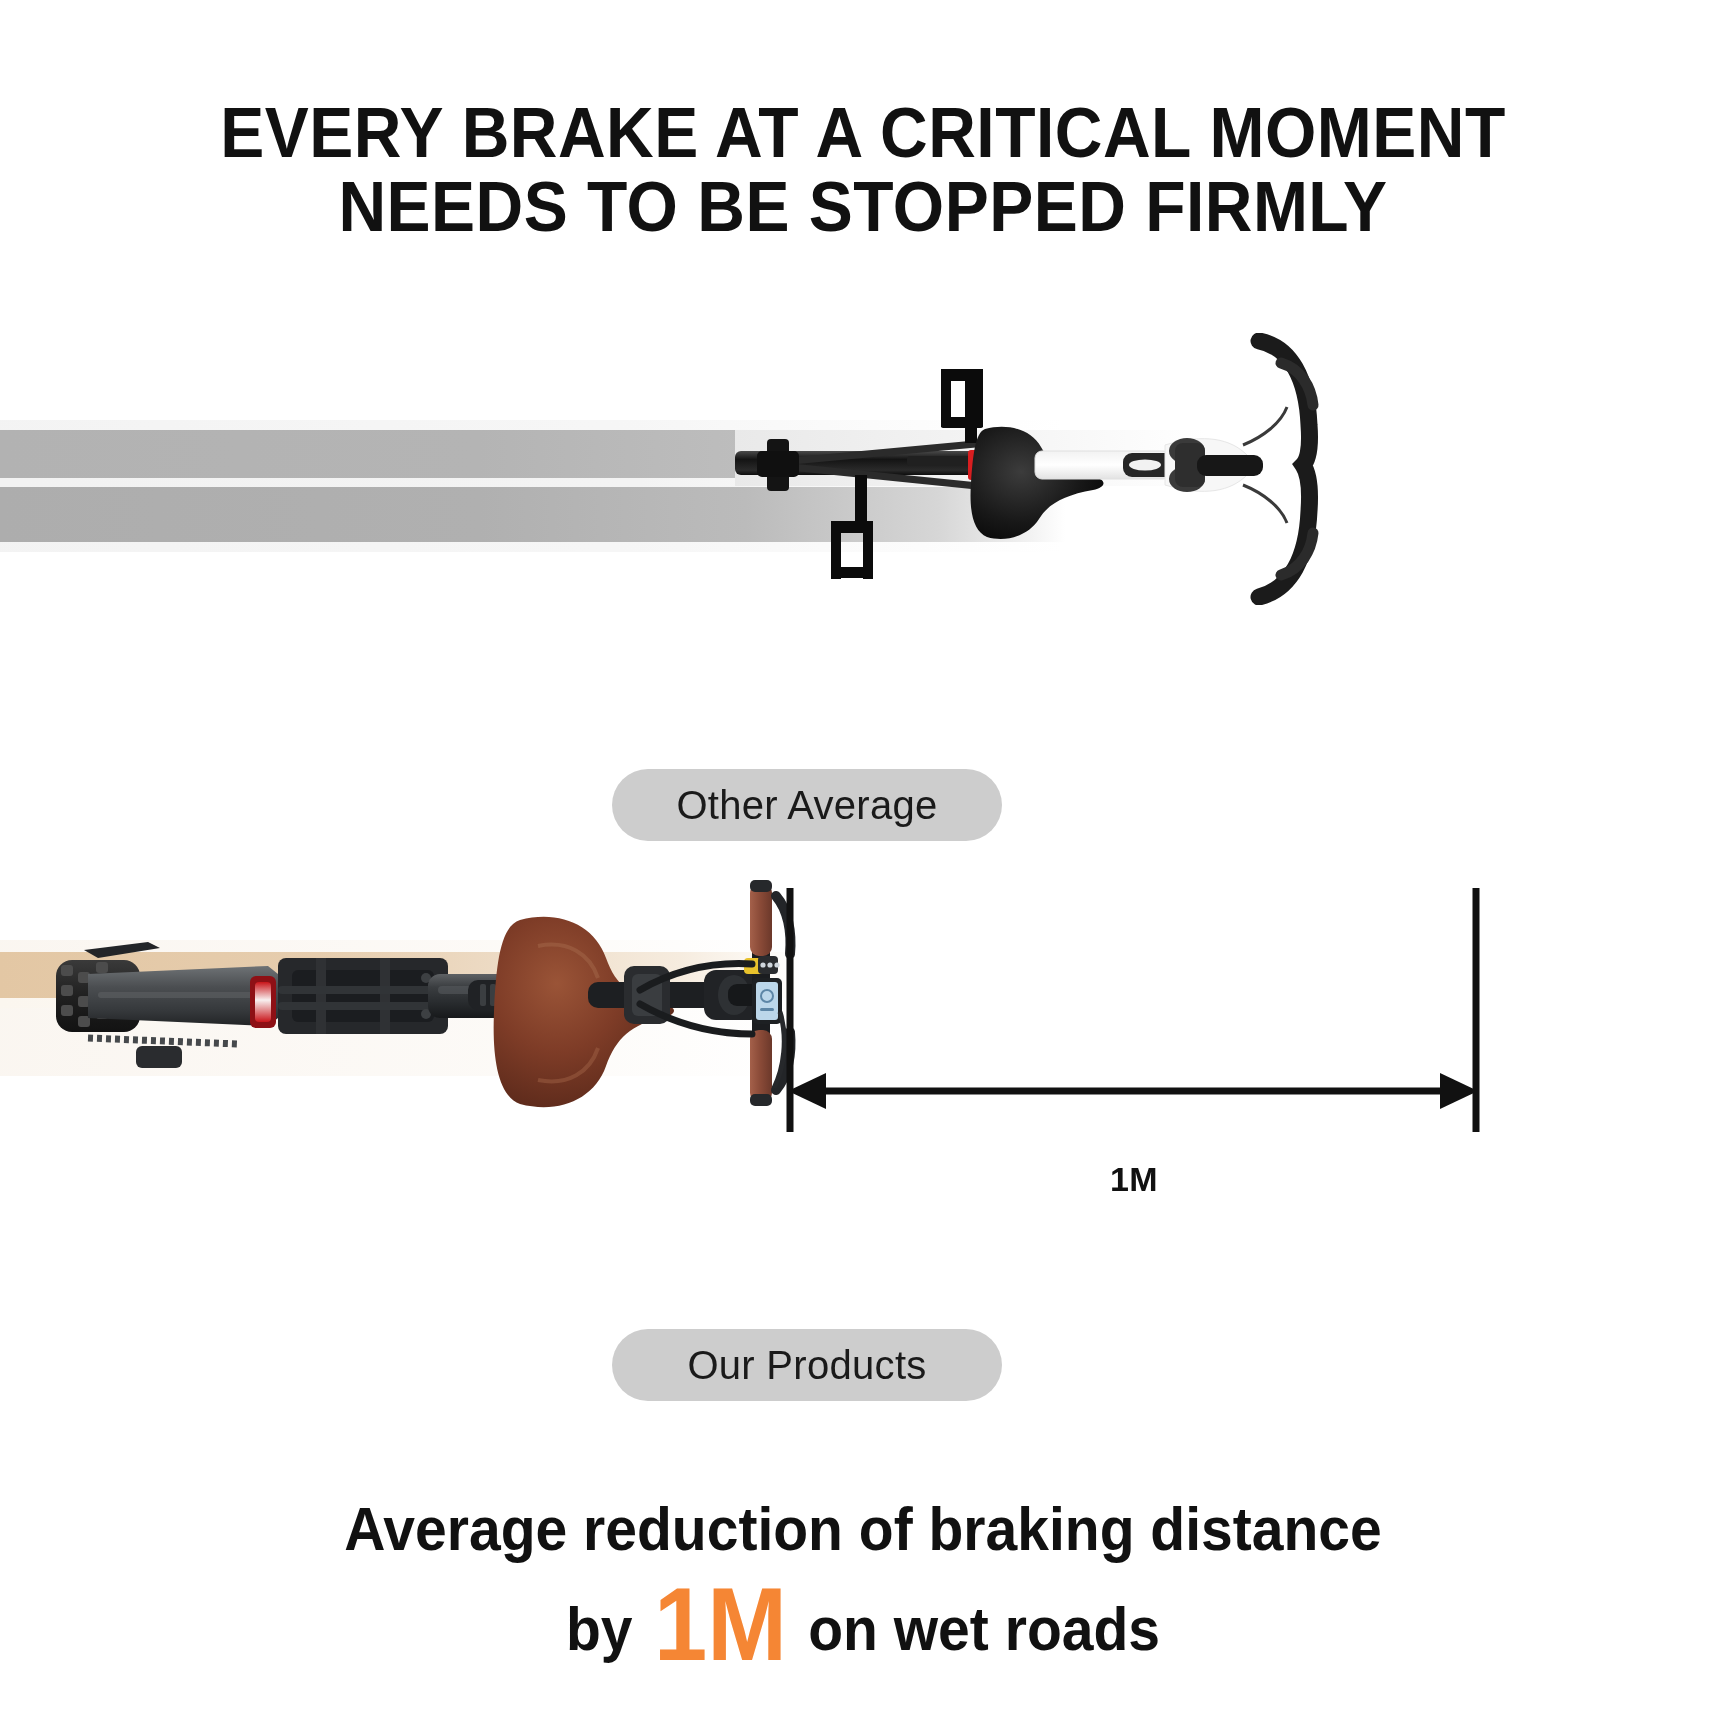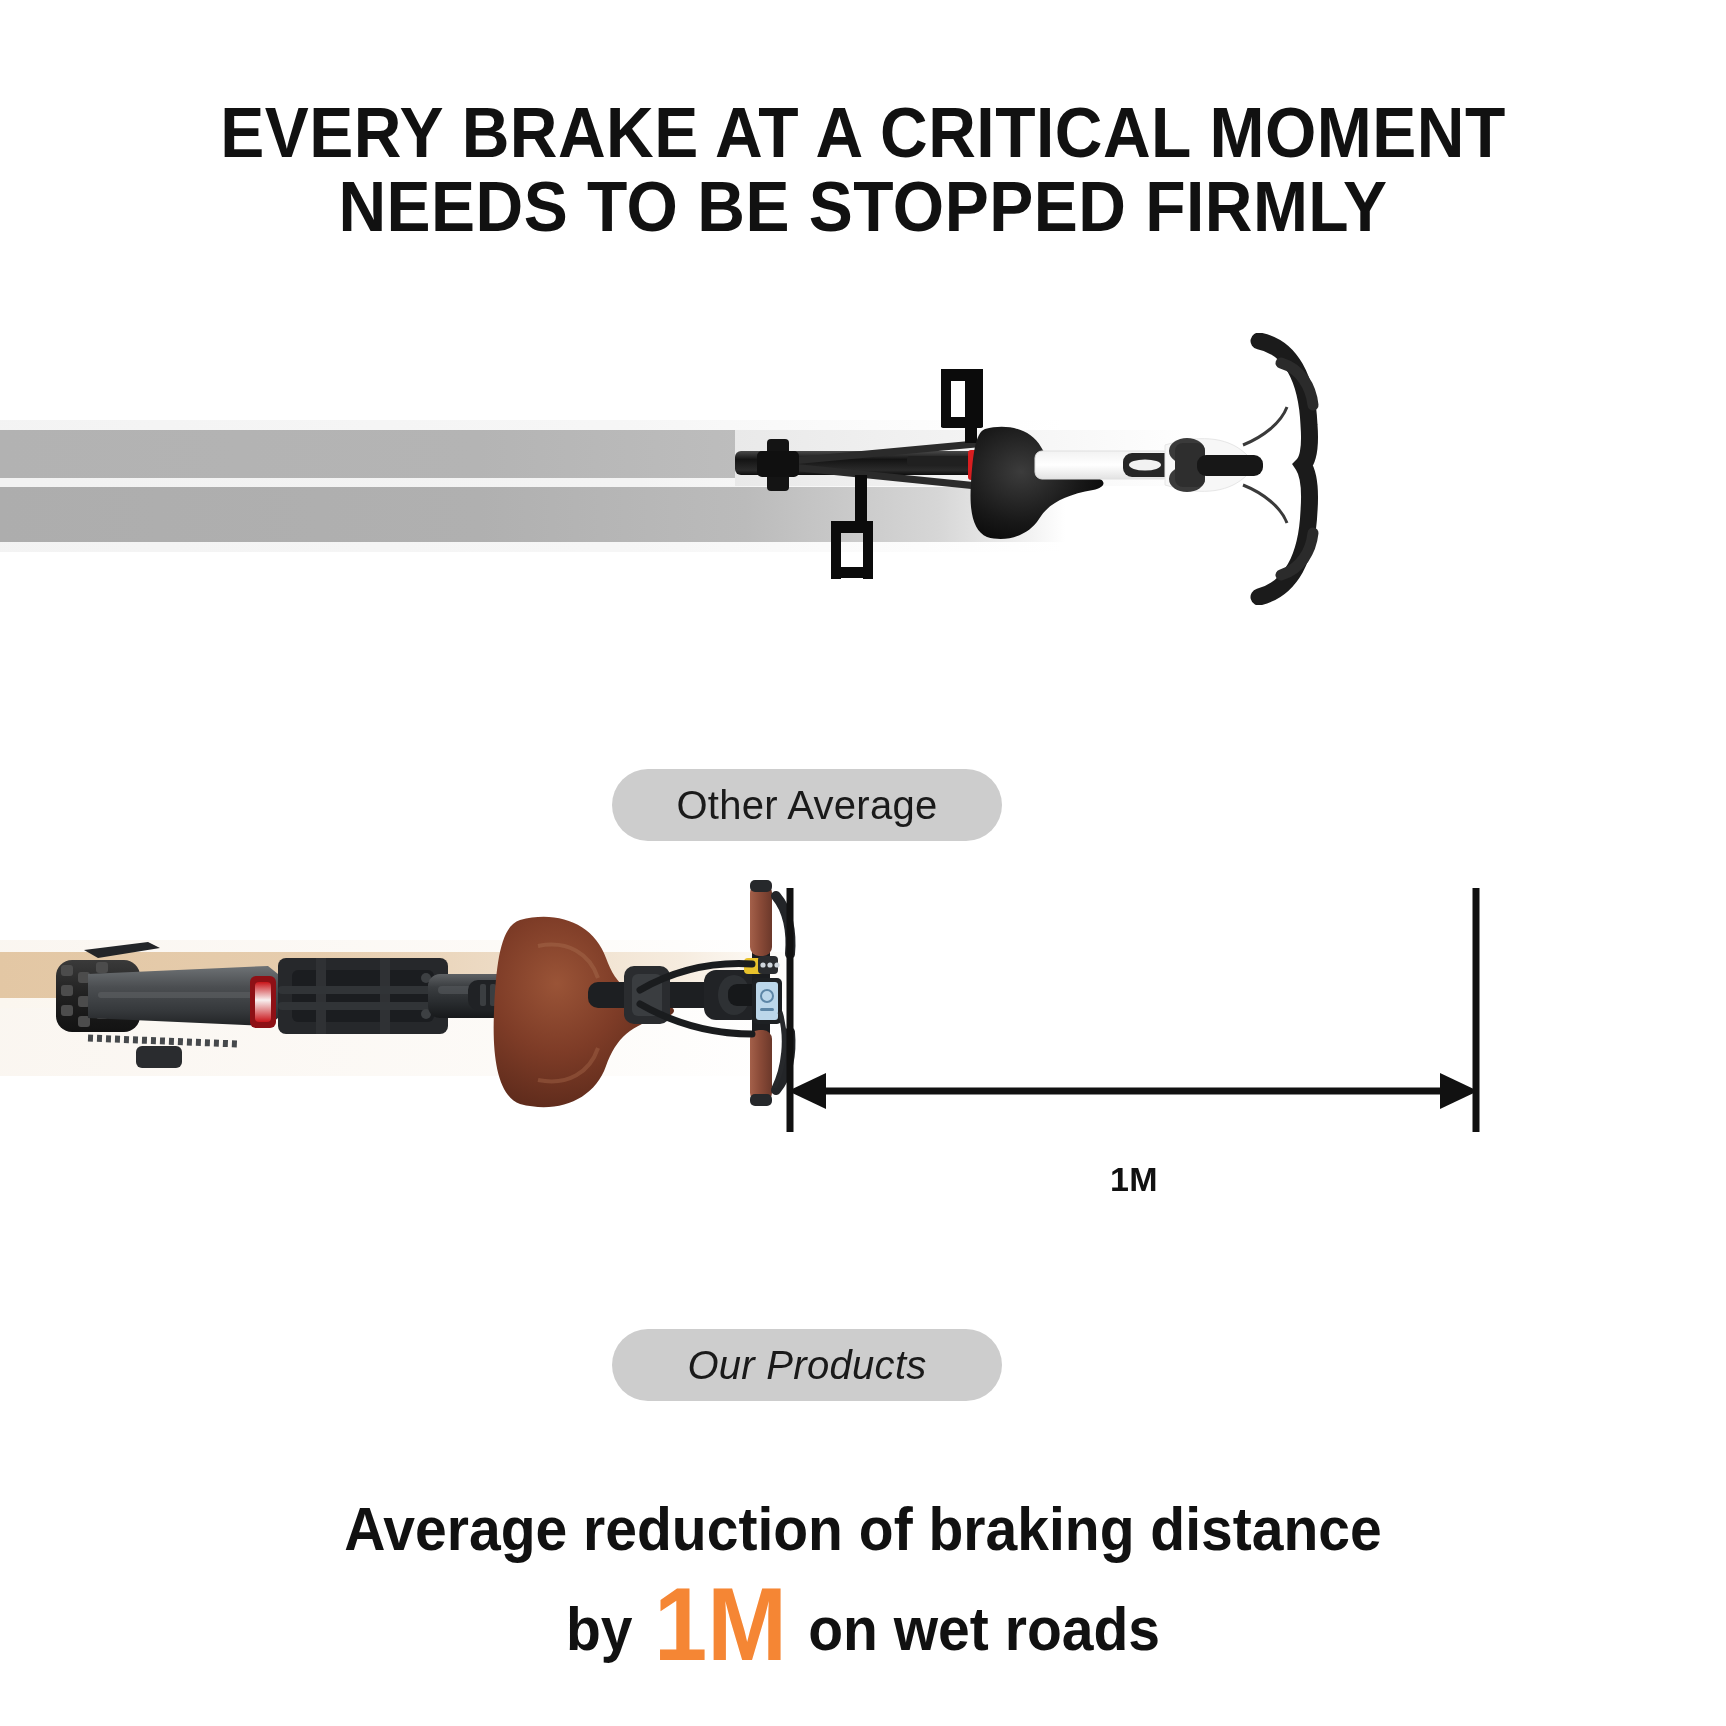--- a/index.html
+++ b/index.html
@@ -45,21 +45,21 @@
     border-radius: 36px;
     background: #cdcdcd;
     color: #1a1a1a;
     font-size: 40px;
     line-height: 72px;
     text-align: center;
     white-space: nowrap;
     letter-spacing: 0.3px;
   }
   #pill-other { left: 612px; top: 769px; width: 390px; }
-  #pill-ours  { left: 612px; top: 1329px; width: 390px; font-style: italic; }
+  #pill-ours  { left: 612px; top: 1329px; width: 390px; }
 
   
   .skid {
     position: absolute;
     pointer-events: none;
   }
   .skid-band {
     position: absolute;
     left: 0;
   }

